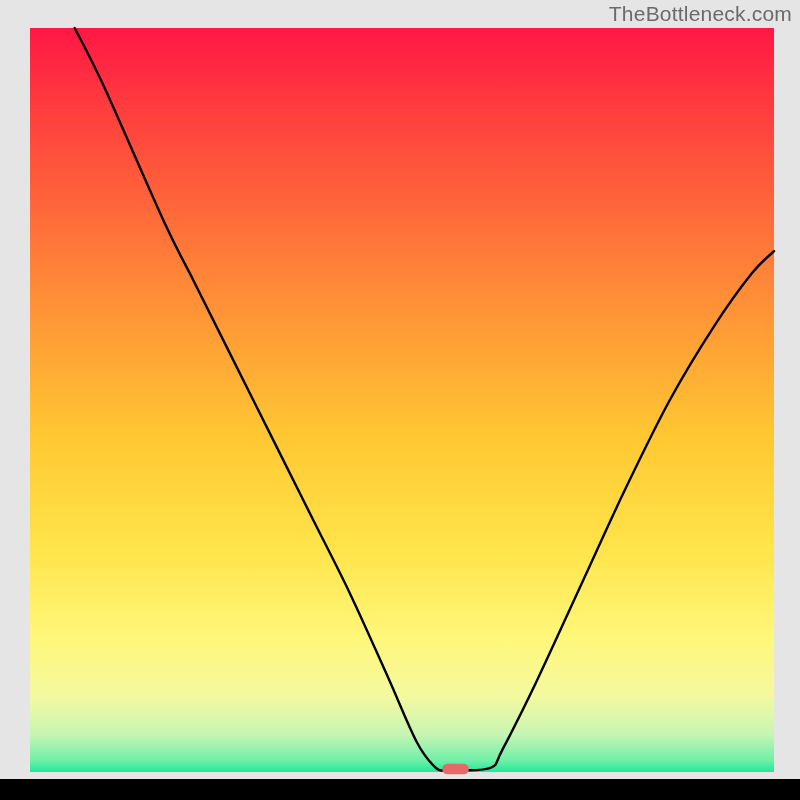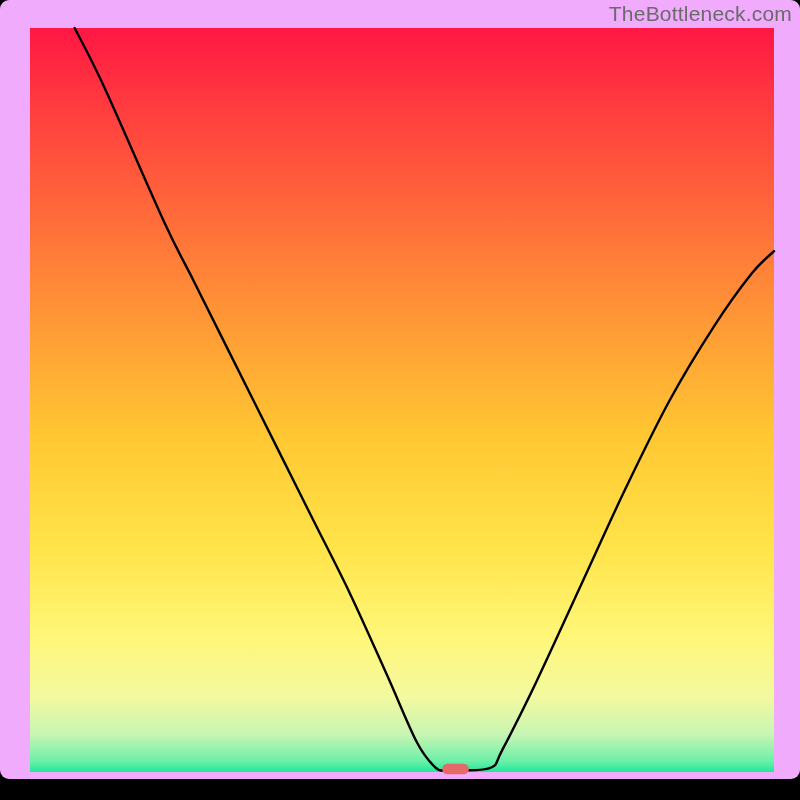--- a/index.html
+++ b/index.html
@@ -8,22 +8,21 @@
     width: 800px;
     height: 800px;
     overflow: hidden;
     background: #000;
     font-family: Arial, Helvetica, sans-serif;
   }
   .frame {
     position: relative;
     width: 800px;
     height: 779px;
-    background: #f0abfc;
-    border-radius: 9px;
+    background: #e5e5e5;
   }
   .watermark {
     position: absolute;
     top: 2px;
     right: 8px;
     color: #6a6a6a;
     font-size: 21px;
     font-weight: 500;
     letter-spacing: 0.2px;
     z-index: 5;

